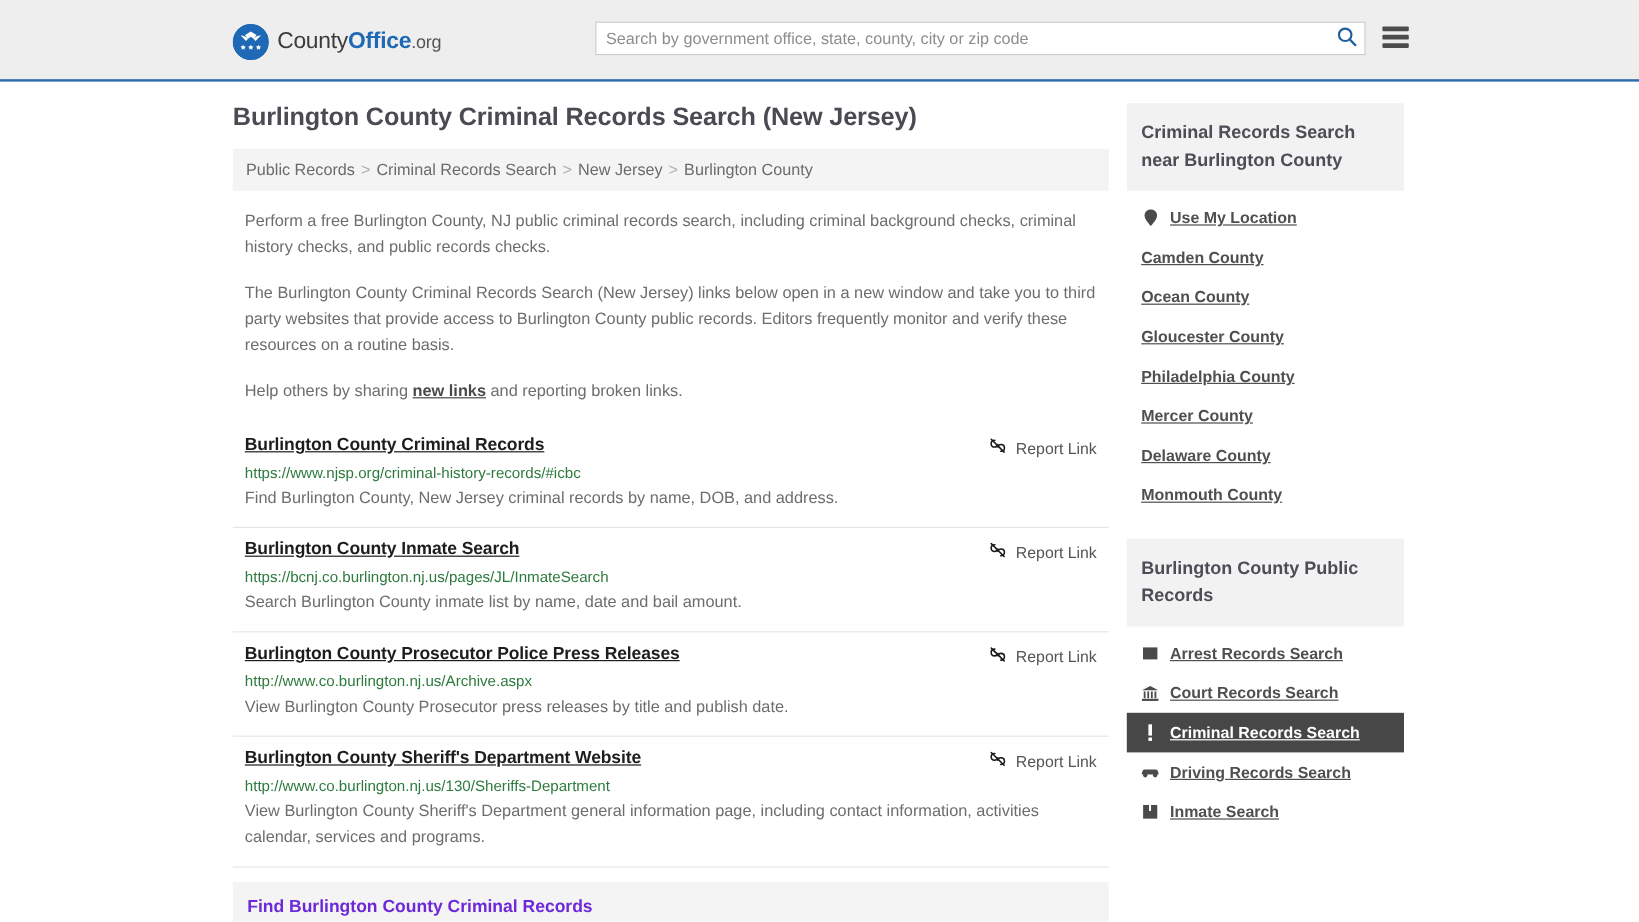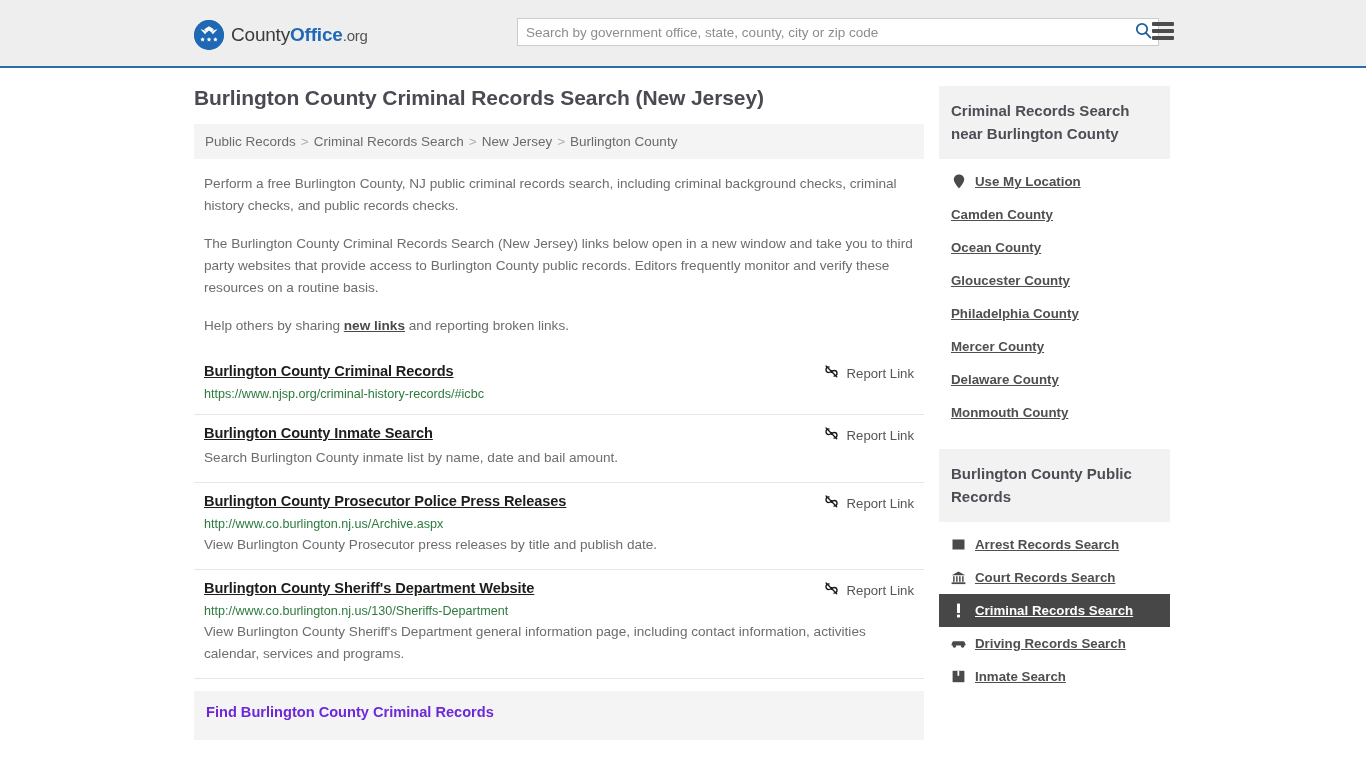--- a/index.html
+++ b/index.html
@@ -45,21 +45,21 @@
     letter-spacing: -0.2px;
     white-space: nowrap;
     line-height: 30px;
   }
   .logo-text .t1 { color: #3b3b3b; font-weight: 400; }
   .logo-text .t2 { color: #1e68b5; font-weight: 700; }
   .logo-text .t3 { color: #555; font-size: 15px; }
 
   .search-wrap {
     position: absolute;
-    left: 517px;
+    left: 496px;
     top: 18px;
     width: 642px;
     height: 28px;
     background: #fff;
     border: 1px solid #ccc;
     display: flex;
     align-items: center;
   }
   .search-input {
     border: 0; outline: 0;
@@ -294,36 +294,38 @@
               <svg width="15" height="15" viewBox="0 0 16 16" aria-hidden="true">
                 <path d="M2.2 2.2 L13.6 13.6" stroke="#1a1a1a" stroke-width="1.4" stroke-linecap="round" fill="none"></path>
                 <path d="M5.4 3.1 C3.3 3.1 2.1 4.4 2.1 6.1 C2.1 7.8 3.4 9.1 5.2 9.1 C6.6 9.1 7.6 8.3 8.0 7.0" stroke="#1a1a1a" stroke-width="1.4" fill="none" stroke-linecap="round"></path>
                 <path d="M10.6 12.9 C12.7 12.9 13.9 11.6 13.9 9.9 C13.9 8.2 12.6 6.9 10.8 6.9 C9.4 6.9 8.4 7.7 8.0 9.0" stroke="#1a1a1a" stroke-width="1.4" fill="none" stroke-linecap="round"></path>
               </svg>
             </span>
             <span>Report Link</span>
           </span>
         </div>
         <div class="link-url">https://www.njsp.org/criminal-history-records/#icbc</div>
+        <div class="link-desc">Find Burlington County, New Jersey criminal records by name, DOB, and address.</div>
       </div>
 
       <div class="link-row">
         <div class="link-top">
           <a class="link-title" href="#">Burlington County Inmate Search</a>
           <span class="report">
             <span>
               <svg width="15" height="15" viewBox="0 0 16 16" aria-hidden="true">
                 <path d="M2.2 2.2 L13.6 13.6" stroke="#1a1a1a" stroke-width="1.4" stroke-linecap="round" fill="none"></path>
                 <path d="M5.4 3.1 C3.3 3.1 2.1 4.4 2.1 6.1 C2.1 7.8 3.4 9.1 5.2 9.1 C6.6 9.1 7.6 8.3 8.0 7.0" stroke="#1a1a1a" stroke-width="1.4" fill="none" stroke-linecap="round"></path>
                 <path d="M10.6 12.9 C12.7 12.9 13.9 11.6 13.9 9.9 C13.9 8.2 12.6 6.9 10.8 6.9 C9.4 6.9 8.4 7.7 8.0 9.0" stroke="#1a1a1a" stroke-width="1.4" fill="none" stroke-linecap="round"></path>
               </svg>
             </span>
             <span>Report Link</span>
           </span>
         </div>
+        <div class="link-url">https://bcnj.co.burlington.nj.us/pages/JL/InmateSearch</div>
         <div class="link-desc">Search Burlington County inmate list by name, date and bail amount.</div>
       </div>
 
       <div class="link-row">
         <div class="link-top">
           <a class="link-title" href="#">Burlington County Prosecutor Police Press Releases</a>
           <span class="report">
             <span>
               <svg width="15" height="15" viewBox="0 0 16 16" aria-hidden="true">
                 <path d="M2.2 2.2 L13.6 13.6" stroke="#1a1a1a" stroke-width="1.4" stroke-linecap="round" fill="none"></path>

